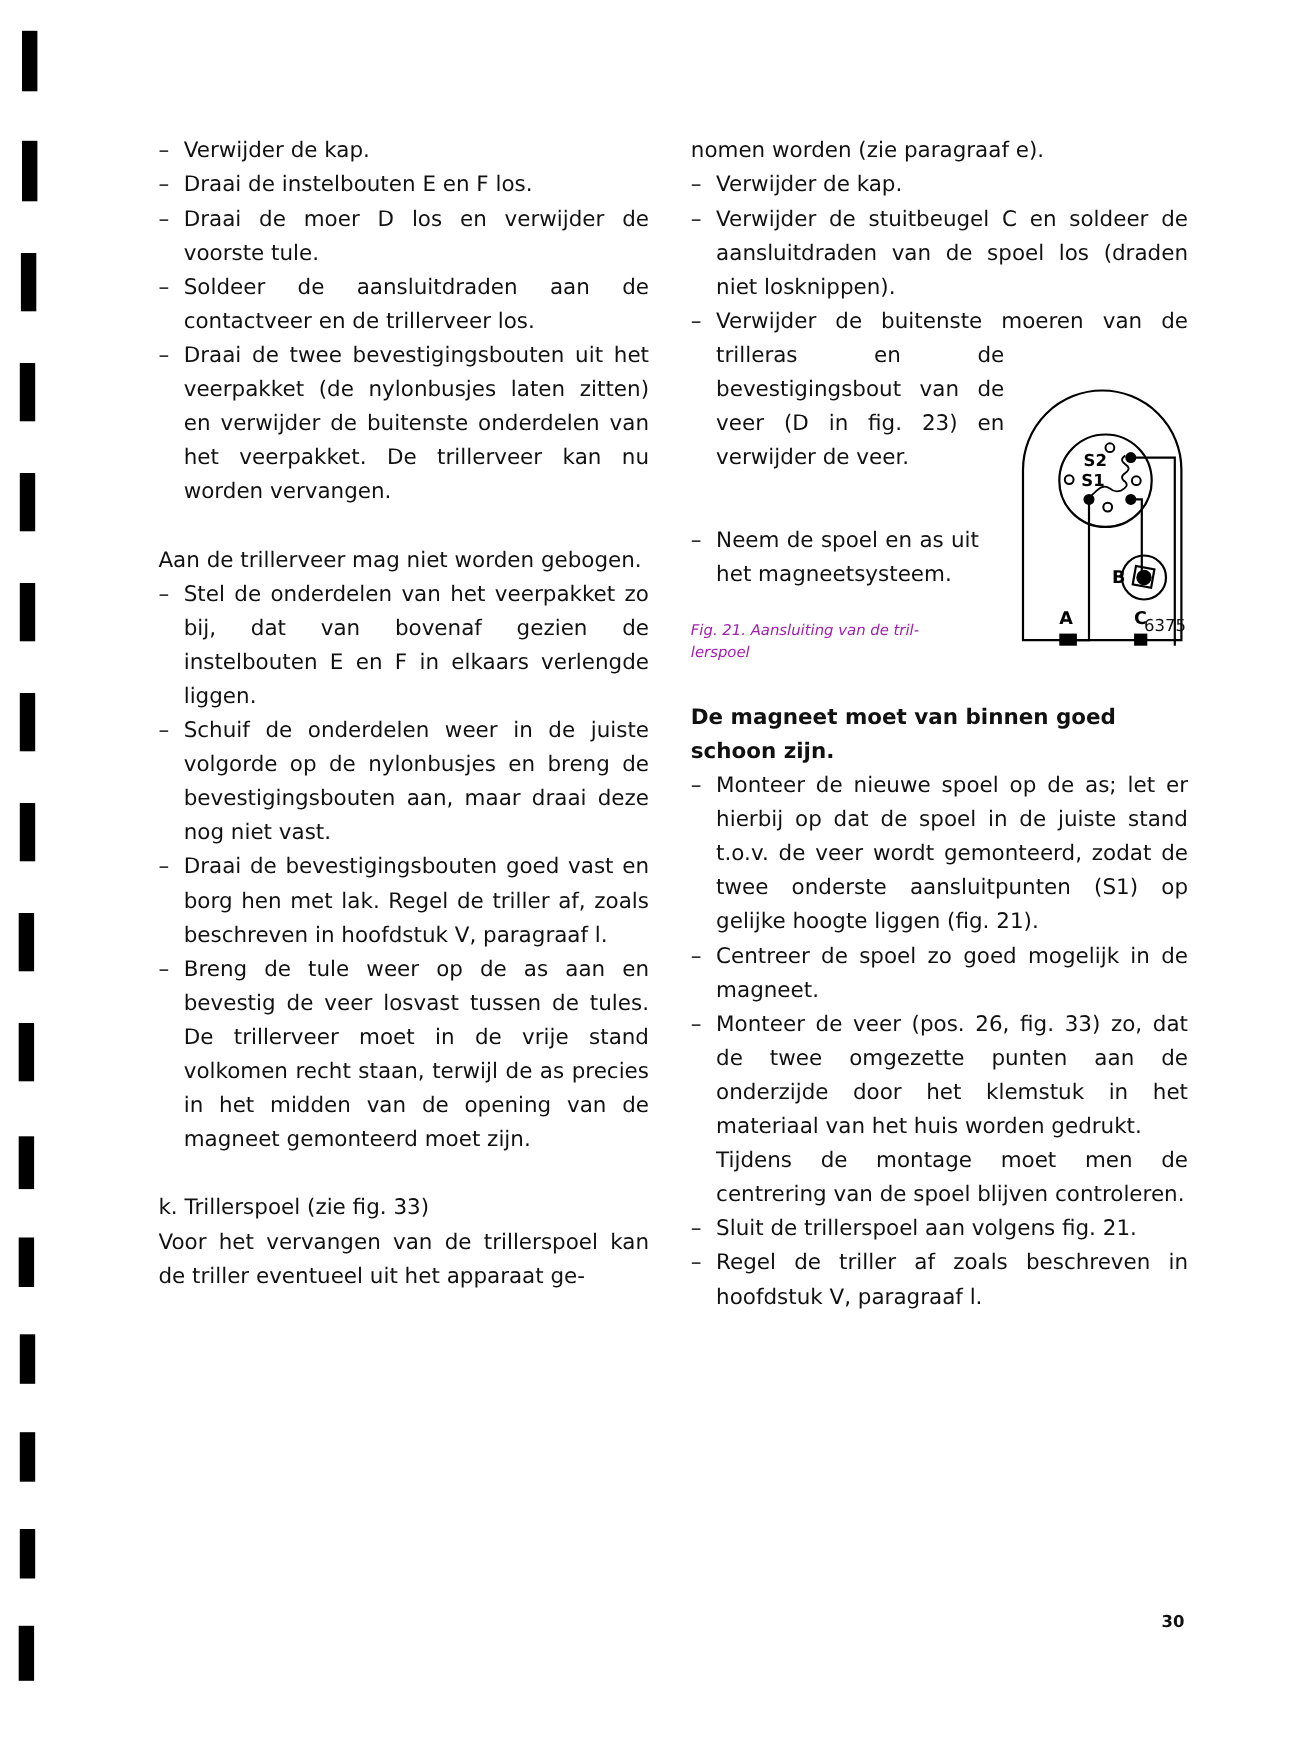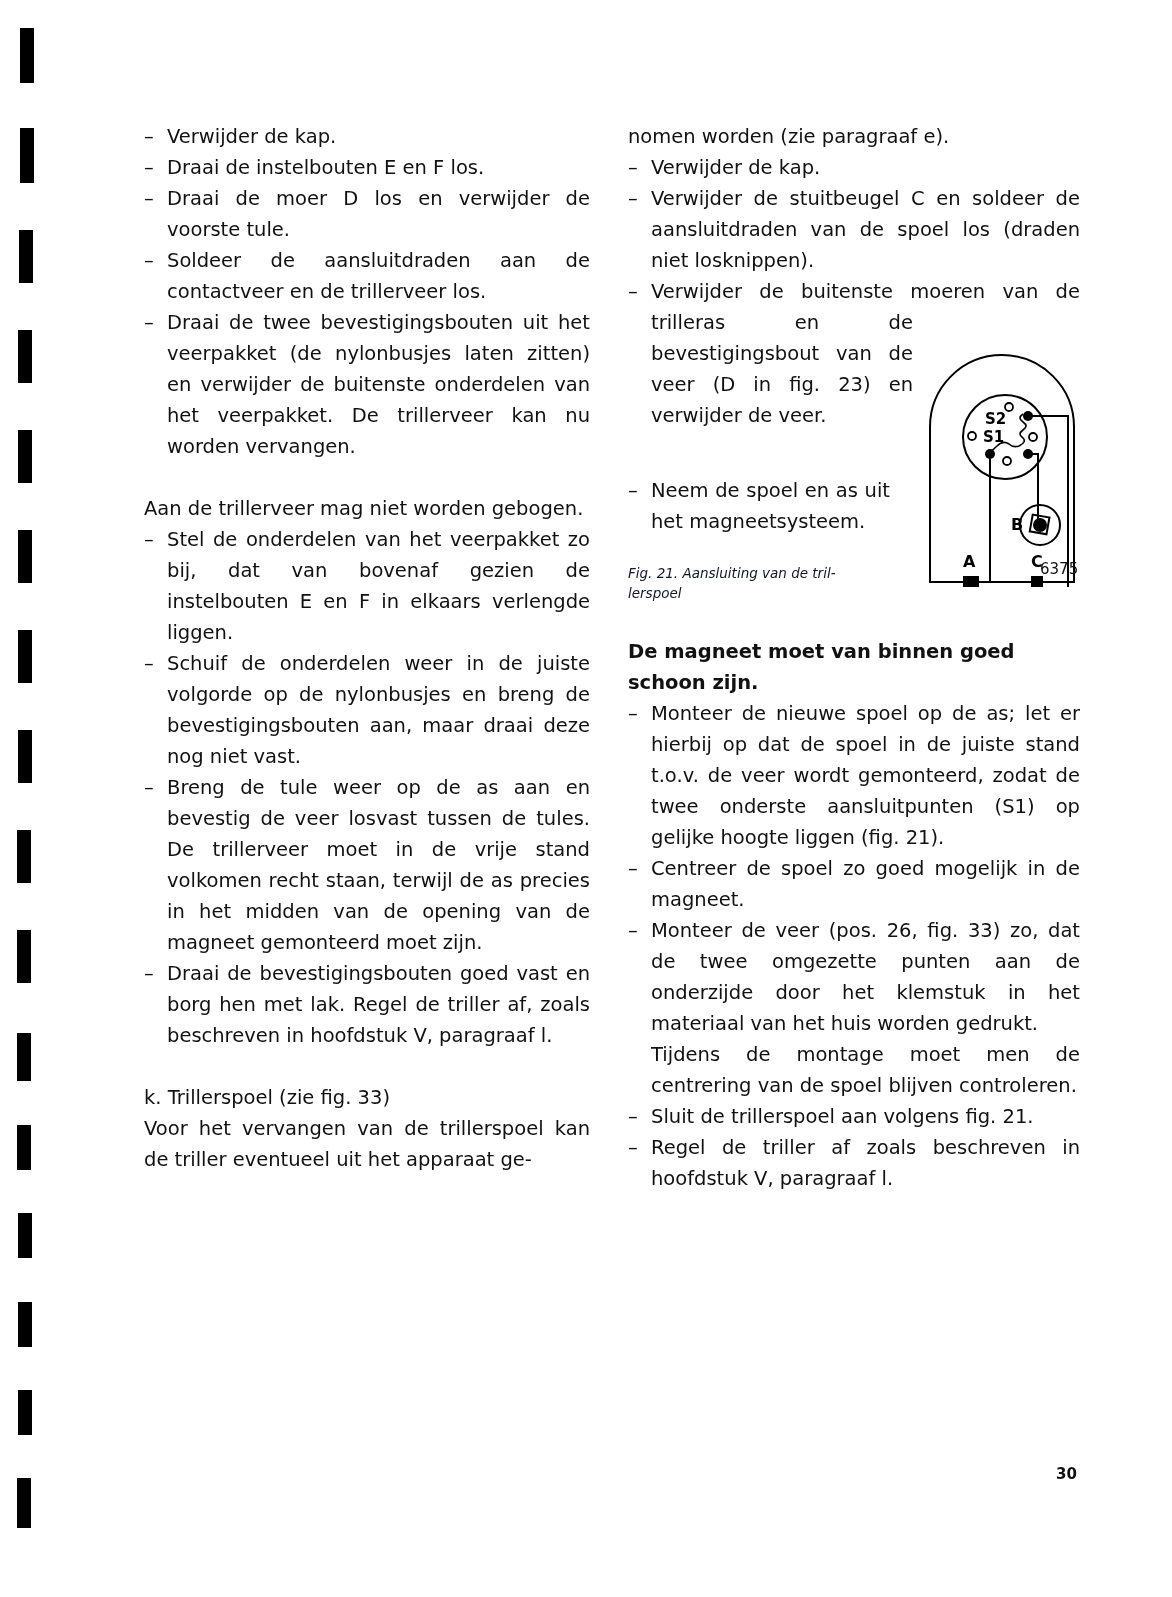--- a/index.html
+++ b/index.html
@@ -12,21 +12,21 @@
   #col-right { left: 628px; top: 121px; width: 452px; }
   .item { position: relative; padding-left: 23px; text-align: justify; }
   .item::before { content: "–"; position: absolute; left: 0; top: 0; }
   .para { text-align: justify; }
   .indent { padding-left: 23px; text-align: justify; }
   .bold-head { font-weight: normal; margin-top: 31px; }
   .gap { height: 31px; }
   .kheading b { font-weight: normal; }
   .narrow { width: 262px; }
   .fig-caption { font-style: italic; font-size: 13.5px; line-height: 20px; margin-top: 26px;
-                 width: 285px; text-align: justify; color: #0f172a; }
+                 width: 285px; text-align: justify; color: #a21caf; }
   .fig-caption .cap-2 { display: block; }
   #figure { position: absolute; left: 925px; top: 332px; width: 160px; height: 275px; }
   #fig-number { position: absolute; left: 1040px; top: 560px; font-size: 15px; }
   #page-number { position: absolute; left: 1056px; top: 1465px; font-size: 15px; font-weight: bold; }
 </style>
 </head>
 <body>
 
 <div class="binding">
   <div class="mark" style="left:20px;top:28px;height:55px;"></div>
@@ -49,22 +49,22 @@
 
 <div class="col" id="col-left">
   <div class="item">Verwijder de kap.</div>
   <div class="item">Draai de instelbouten E en F los.</div>
   <div class="item">Draai de moer D los en verwijder de voorste tule.</div>
   <div class="item">Soldeer de aansluitdraden aan de contactveer en de trillerveer los.</div>
   <div class="item">Draai de twee bevestigingsbouten uit het veerpakket (de nylonbusjes laten zitten) en verwijder de buitenste onderdelen van het veerpakket. De trillerveer kan nu worden vervangen.</div>
   <div class="para bold-head">Aan de trillerveer mag niet worden gebogen.</div>
   <div class="item">Stel de onderdelen van het veerpakket zo bij, dat van bovenaf gezien de instelbouten E en F in elkaars verlengde liggen.</div>
   <div class="item">Schuif de onderdelen weer in de juiste volgorde op de nylonbusjes en breng de bevestigingsbouten aan, maar draai deze nog niet vast.</div>
+  <div class="item">Draai de bevestigingsbouten goed vast en borg hen met lak. Regel de triller af, zoals beschreven in hoofdstuk V, paragraaf l.</div>
   <div class="item">Breng de tule weer op de as aan en bevestig de veer losvast tussen de tules. De trillerveer moet in de vrije stand volkomen recht staan, terwijl de as precies in het midden van de opening van de magneet gemonteerd moet zijn.</div>
-  <div class="item">Draai de bevestigingsbouten goed vast en borg hen met lak. Regel de triller af, zoals beschreven in hoofdstuk V, paragraaf l.</div>
   <div class="gap"></div>
   <div class="para kheading"><b>k. Trillerspoel</b><span> (zie fig. 33)</span></div>
   <div class="para">Voor het vervangen van de trillerspoel kan de triller eventueel uit het apparaat ge-</div>
 </div>
 
 <div class="col" id="col-right">
   <div class="para">nomen worden (zie paragraaf e).</div>
   <div class="item">Verwijder de kap.</div>
   <div class="item">Verwijder de stuitbeugel C en soldeer de aansluitdraden van de spoel los (draden niet losknippen).</div>
   <div class="item" style="text-align-last: justify;">Verwijder de buitenste moeren van de</div>

